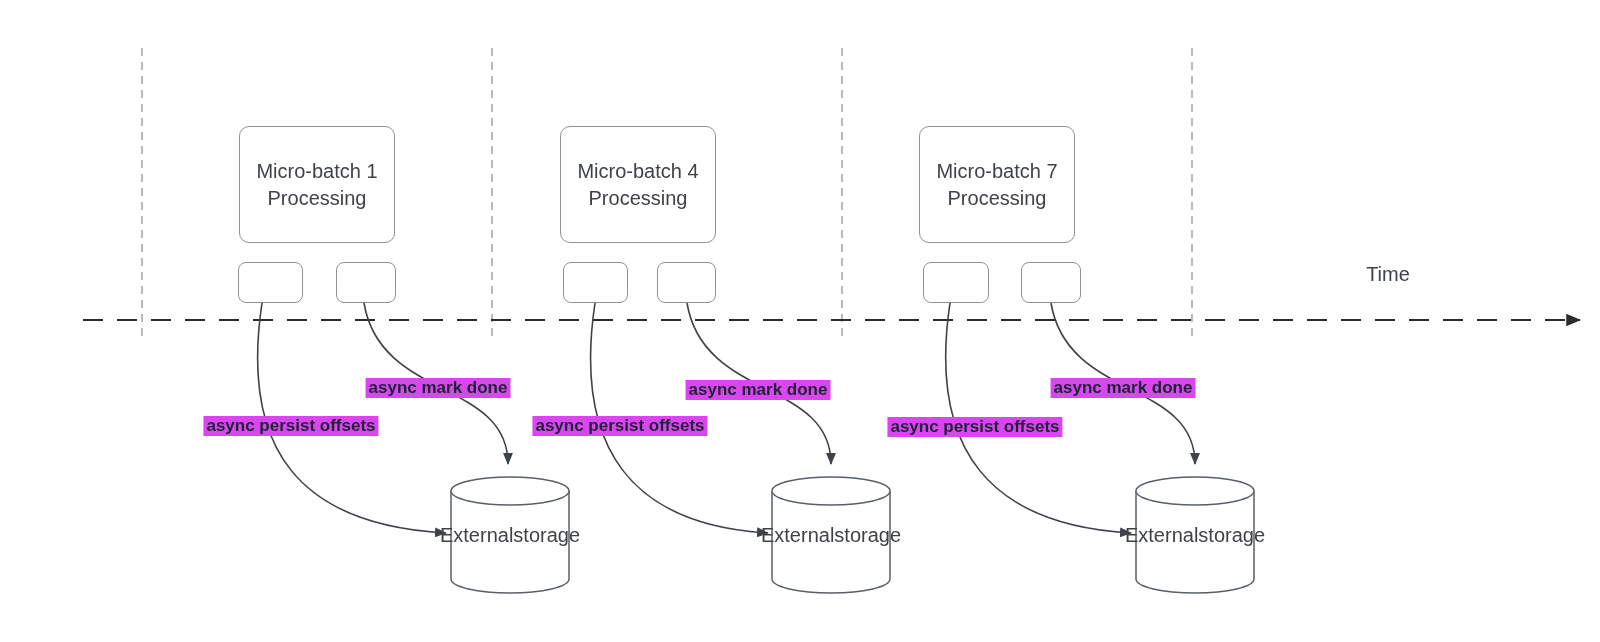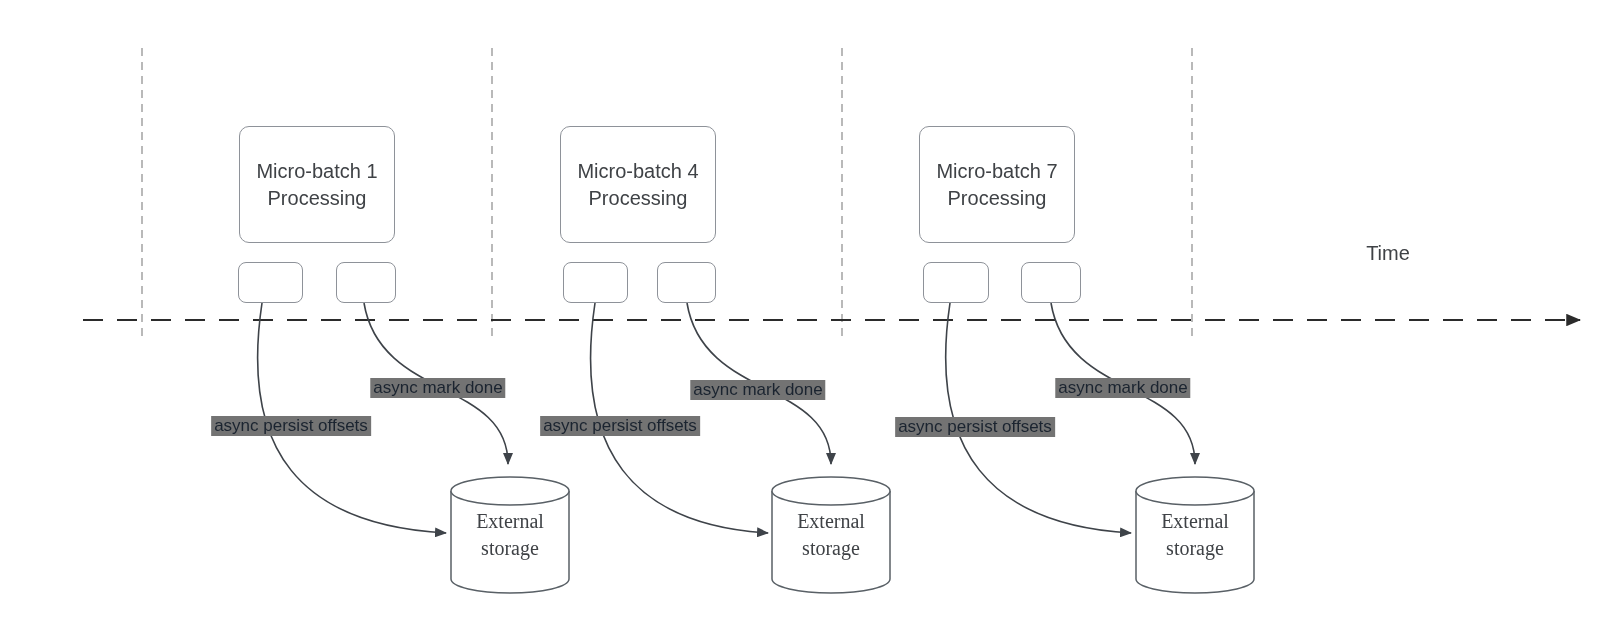--- a/index.html
+++ b/index.html
@@ -14,27 +14,27 @@
     border:1.4px solid var(--box-border,#8e9299);border-radius:10px;background:#fff;
     display:flex;flex-direction:column;align-items:center;justify-content:center;
     color:var(--text,#3f4246);font-size:20px;line-height:27px;text-align:center;
   }
   .smallbox{
     position:absolute;top:262px;height:41px;box-sizing:border-box;
     border:1.4px solid var(--box-border,#8e9299);border-radius:8px;background:#fff;
   }
   .lbl{
     position:absolute;transform:translate(-50%,-50%);white-space:nowrap;
-    font-size:17px;font-weight:400;color:var(--label-text,#1b2430);
-    background:#737373;padding:0 3px;
+    font-size:17px;font-weight:700;color:var(--label-text,#1b2430);
+    background:#d946ef;padding:0 3px;
   }
   .storage{
     position:absolute;top:497px;height:76px;
-    display:flex;flex-direction:column;align-items:center;justify-content:center;
-    color:var(--text,#3f4246);font-size:20px;line-height:27px;text-align:center;font-family:Liberation Serif, serif;
+    display:flex;flex-direction:row;align-items:center;justify-content:center;
+    color:var(--text,#3f4246);font-size:20px;line-height:27px;text-align:center;
   }
   .time{
     position:absolute;transform:translate(-50%,-50%);
     font-size:20px;color:var(--text,#3f4246);
   }
 </style>
 </head>
 <body>
 
 <div class="canvas">
@@ -110,15 +110,15 @@
   </div>
   <div class="smallbox" style="left:923px;width:66px"></div>
   <div class="smallbox" style="left:1021px;width:60px"></div>
   <div class="lbl" style="left:975px;top:427px">async persist offsets</div>
   <div class="lbl" style="left:1123px;top:388px">async mark done</div>
   <div class="storage" style="left:1136px;width:118px">
     <div>External</div>
     <div>storage</div>
   </div>
 
-  <div class="time" style="left:1388px;top:253px">Time</div>
+  <div class="time" style="left:1388px;top:274px">Time</div>
 
 </div>
 
 </body></html>

